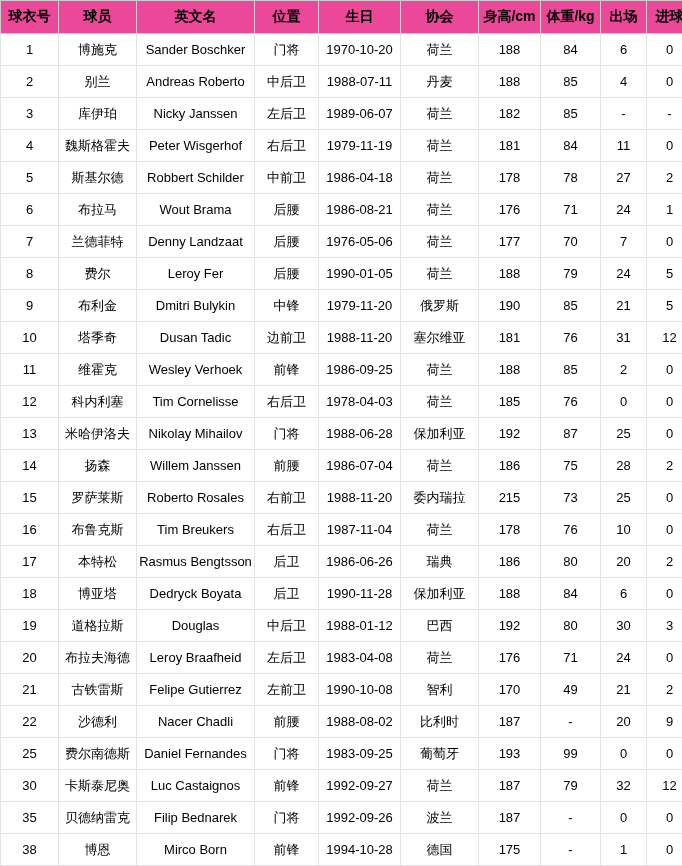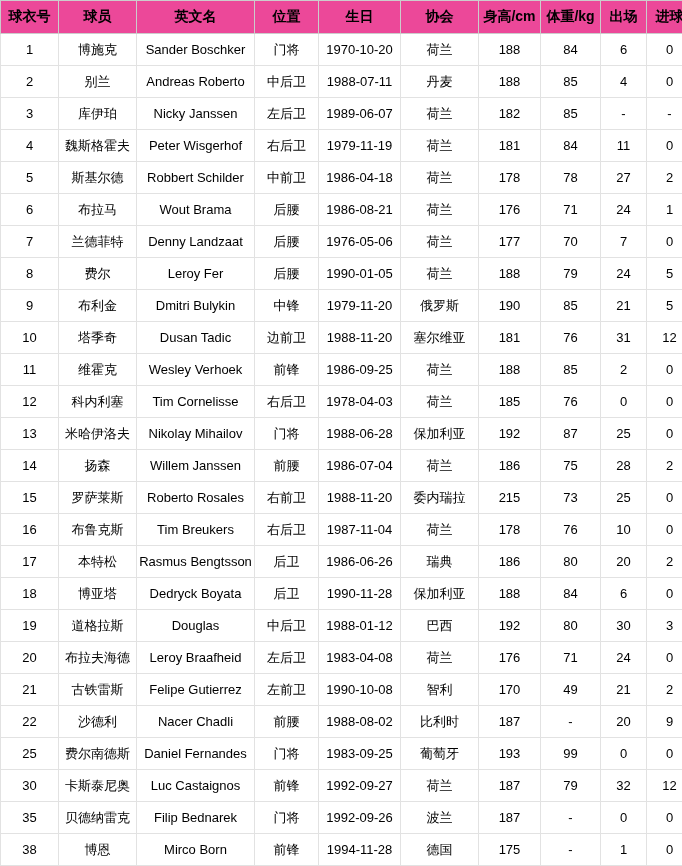--- a/index.html
+++ b/index.html
@@ -386,21 +386,21 @@
         <td class="plain">187</td>
         <td class="plain">-</td>
         <td class="plain">0</td>
         <td class="plain">0</td>
       </tr>
       <tr>
         <td class="plain">38</td>
         <td class="cn">博恩</td>
         <td class="plain">Mirco Born</td>
         <td class="plain">前锋</td>
-        <td class="plain">1994-11-28</td>
+        <td class="plain">1994-10-28</td>
         <td class="plain">德国</td>
         <td class="plain">175</td>
         <td class="plain">-</td>
         <td class="plain">1</td>
         <td class="plain">0</td>
       </tr>
       <tr>
         <td class="plain">41</td>
         <td class="cn">戈特马克</td>
         <td class="plain">Coen Gortemaker</td>

